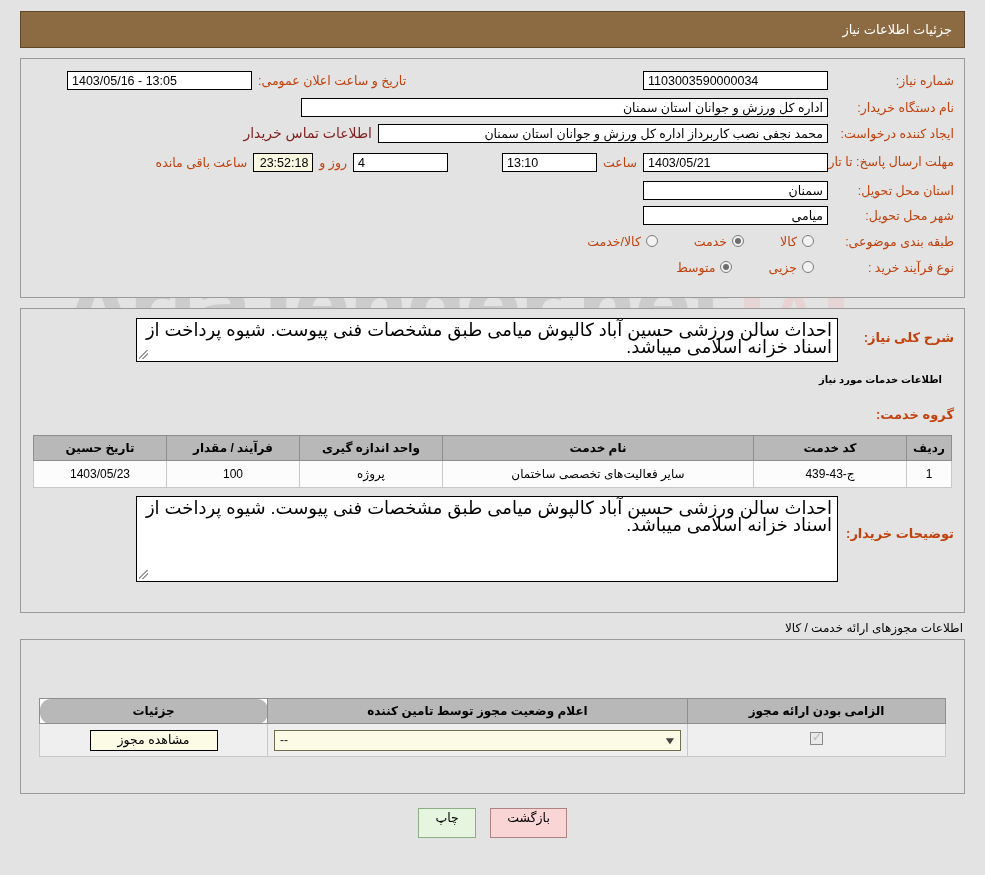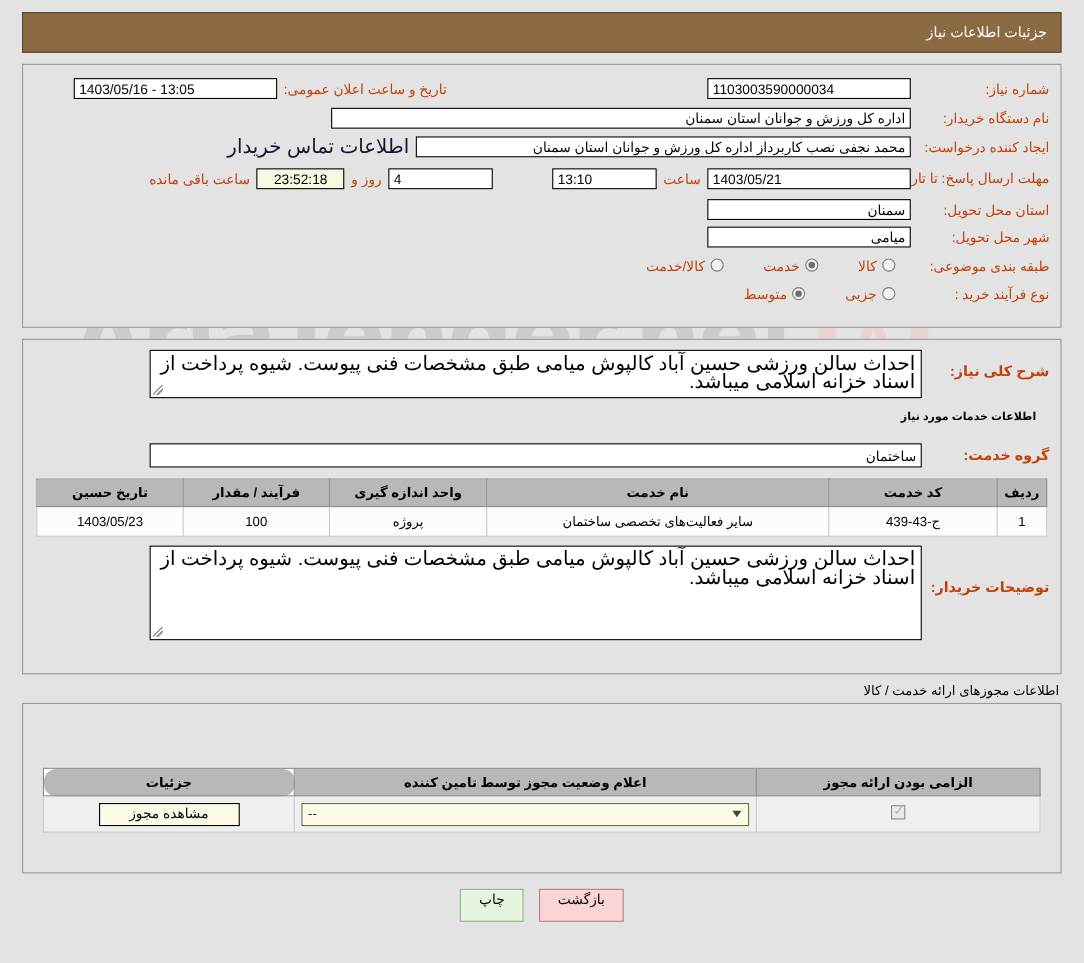--- a/index.html
+++ b/index.html
@@ -113,22 +113,22 @@
   }
   .box.ctr { text-align: left; direction: ltr; }
   .box.rt  { text-align: right; }
   .box.timer {
     background: #f7f7e2;
     text-align: center;
     direction: ltr;
   }
 
   .linklike {
-    color: #0f172a;
-    font-size: 18px;
+    color: #7f1d1d;
+    font-size: 14px;
     text-decoration: none;
     white-space: nowrap;
     cursor: pointer;
   }
 
   
   .radio-grp { display: flex; align-items: center; gap: 5px; }
   .radio {
     width: 12px; height: 12px;
     border-radius: 50%;
@@ -335,21 +335,21 @@
     </div>
 
     <div class="row" style="height:32px;">
       <div class="lbl lbl-w" style="line-height:14px;">مهلت ارسال پاسخ: تا تاریخ:</div>
       <div class="box ctr" style="width:185px;">1403/05/21</div>
       <div class="lbl">ساعت</div>
       <div class="box ctr" style="width:95px;">13:10</div>
       <div style="width:42px;"></div>
       <div class="box ctr" style="width:95px;">4</div>
       <div class="lbl">روز و</div>
-      <div class="box timer" style="width:80px;">23:52:18</div>
+      <div class="box timer" style="width:60px;text-align:right;">23:52:18</div>
       <div class="lbl">ساعت باقی مانده</div>
       <div style="flex:1 1 auto;"></div>
     </div>
 
     <div class="row" style="height:25px;">
       <div class="lbl lbl-w">استان محل تحویل:</div>
       <div class="box rt" style="width:185px;">سمنان</div>
       <div style="flex:1 1 auto;"></div>
     </div>
 
@@ -396,21 +396,20 @@
     <div class="row" style="align-items:flex-start;height:auto;">
       <div class="lbl" style="width:110px;flex:0 0 110px;font-weight:bold;font-size:13px;padding-top:12px;">شرح کلی نیاز:</div>
       <div class="ta" style="width:702px;height:44px;">احداث سالن ورزشی حسین آباد کالپوش میامی  طبق مشخصات فنی پیوست. شیوه پرداخت از اسناد خزانه اسلامی میباشد.</div>
       <div style="flex:1 1 auto;"></div>
     </div>
 
     <div class="section-head" style="margin-top:12px;margin-right:12px;">اطلاعات خدمات مورد نیاز</div>
 
     <div class="row" style="height:30px;margin-top:14px;">
       <div class="lbl" style="width:110px;flex:0 0 110px;font-weight:bold;font-size:13px;">گروه خدمت:</div>
-      <div class="box rt" style="width:702px;height:22px;line-height:22px;">ساختمان</div>
       <div style="flex:1 1 auto;"></div>
     </div>
 
     <div style="padding:6px 12px 0 12px;">
       <table class="grid" style="width:100%;">
         <thead>
           <tr>
             <th style="width:32px;">ردیف</th>
             <th style="width:140px;">کد خدمت</th>
             <th>نام خدمت</th>

